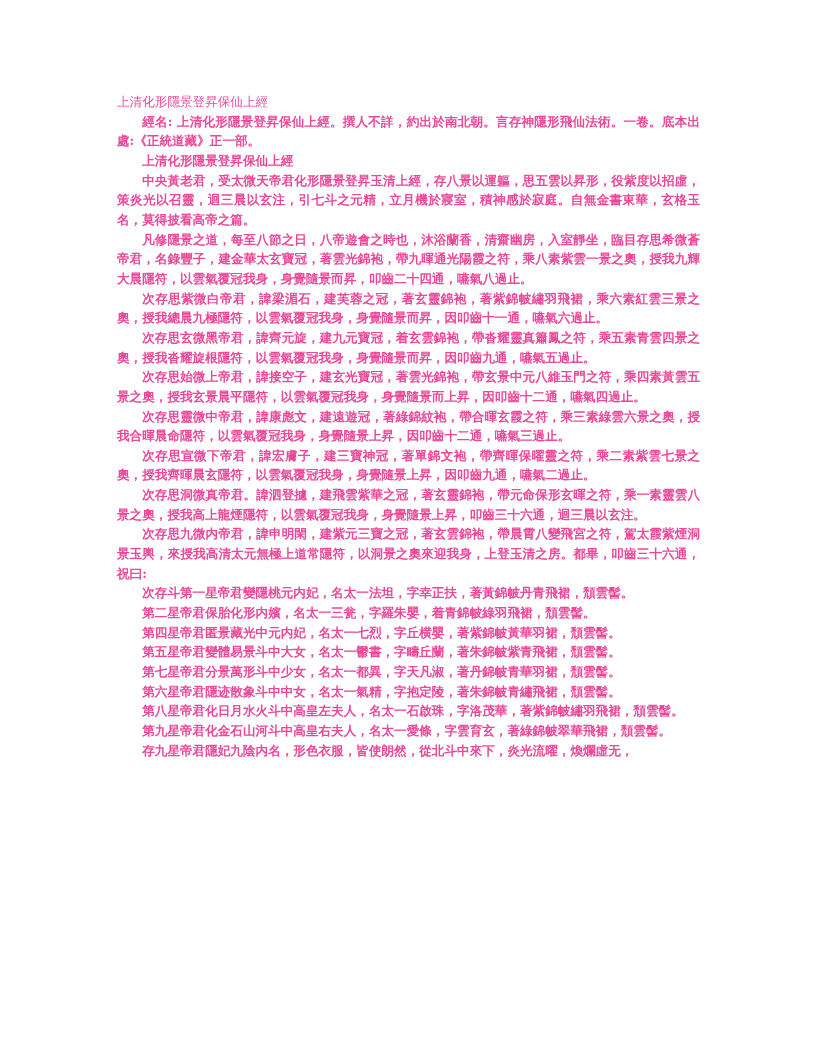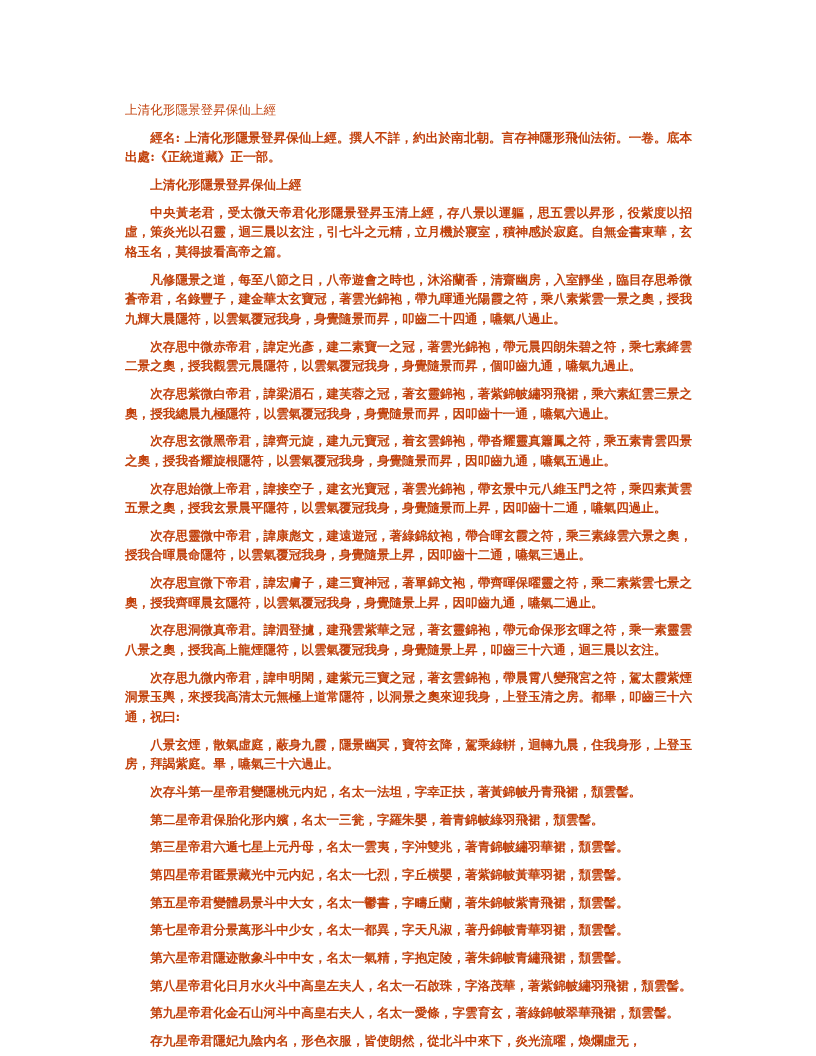--- a/index.html
+++ b/index.html
@@ -21,59 +21,56 @@
     overflow: hidden;
   }
   .content {
     position: absolute;
     left: 117px;
     top: 92px;
     width: 583px;
   }
   
   .para {
-    margin: 8px;
+    margin: 0;
     font-size: 12.6px;
     line-height: 19.65px;
     text-align: justify;
     text-justify: inter-character;
     word-break: break-all;
-    color: #c2410c;
+    color: #ec4899;
   }
   .para.indent {
     text-indent: 25.2px;
     font-weight: bold;
   }
   .para.flush {
     text-indent: 0;
   }
 </style>
 </head>
 <body>
 
 <div class="page">
   <div class="content" id="doc-body">
 
   <p class="para flush">上清化形隱景登昇保仙上經</p>
       <p class="para indent">經名: 上清化形隱景登昇保仙上經。撰人不詳，約出於南北朝。言存神隱形飛仙法術。一卷。底本出處:《正統道藏》正一部。</p>
       <p class="para indent">上清化形隱景登昇保仙上經</p>
       <p class="para indent">中央黃老君，受太微天帝君化形隱景登昇玉清上經，存八景以運軀，思五雲以昇形，役紫度以招虛，策炎光以召靈，迴三晨以玄注，引七斗之元精，立月機於寢室，積神感於寂庭。自無金書東華，玄格玉名，莫得披看高帝之篇。</p>
       <p class="para indent">凡修隱景之道，每至八節之日，八帝遊會之時也，沐浴蘭香，清齋幽房，入室靜坐，臨目存思希微蒼帝君，名錄豐子，建金華太玄寶冠，著雲光錦袍，帶九暉通光陽霞之符，乘八素紫雲一景之奧，授我九輝大晨隱符，以雲氣覆冠我身，身覺隨景而昇，叩齒二十四通，嚥氣八過止。</p>
-      <p class="para indent">次存思中微赤帝君，諱定光彥，建二素寶一之冠，著雲光錦袍，帶元晨四朗朱碧之符，乘七素絳雲二景之奧，授我觀雲元晨隱符，以雲氣覆冠我身，身覺隨景而昇，個叩齒九通，嚥氣九過止。</p>
       <p class="para indent">次存思紫微白帝君，諱梁湄石，建芙蓉之冠，著玄靈錦袍，著紫錦帔繡羽飛裙，乘六素紅雲三景之奧，授我總晨九極隱符，以雲氣覆冠我身，身覺隨景而昇，因叩齒十一通，嚥氣六過止。</p>
       <p class="para indent">次存思玄微黑帝君，諱齊元旋，建九元寶冠，着玄雲錦袍，帶沓耀靈真簫鳳之符，乘五素青雲四景之奧，授我沓耀旋根隱符，以雲氣覆冠我身，身覺隨景而昇，因叩齒九通，嚥氣五過止。</p>
       <p class="para indent">次存思始微上帝君，諱接空子，建玄光寶冠，著雲光錦袍，帶玄景中元八維玉門之符，乘四素黃雲五景之奧，授我玄景晨平隱符，以雲氣覆冠我身，身覺隨景而上昇，因叩齒十二通，嚥氣四過止。</p>
       <p class="para indent">次存思靈微中帝君，諱康彪文，建遠遊冠，著綠錦紋袍，帶合暉玄霞之符，乘三素綠雲六景之奧，授我合暉晨命隱符，以雲氣覆冠我身，身覺隨景上昇，因叩齒十二通，嚥氣三過止。</p>
       <p class="para indent">次存思宣微下帝君，諱宏膚子，建三寶神冠，著單錦文袍，帶齊暉保曜靈之符，乘二素紫雲七景之奧，授我齊暉晨玄隱符，以雲氣覆冠我身，身覺隨景上昇，因叩齒九通，嚥氣二過止。</p>
       <p class="para indent">次存思洞微真帝君。諱泗登攄，建飛雲紫華之冠，著玄靈錦袍，帶元命保形玄暉之符，乘一素靈雲八景之奧，授我高上龍煙隱符，以雲氣覆冠我身，身覺隨景上昇，叩齒三十六通，迴三晨以玄注。</p>
       <p class="para indent">次存思九微内帝君，諱申明閑，建紫元三寶之冠，著玄雲錦袍，帶晨霄八變飛宮之符，駕太霞紫煙洞景玉輿，來授我高清太元無極上道常隱符，以洞景之奧來迎我身，上登玉清之房。都畢，叩齒三十六通，祝曰:</p>
-      <p class="para indent">八景玄煙，散氣虛庭，蔽身九霞，隱景幽冥，寶符玄降，駕乘綠軿，迴轉九晨，住我身形，上登玉房，拜謁紫庭。畢，嚥氣三十六過止。</p>
       <p class="para indent">次存斗第一星帝君變隱桃元内妃，名太一法坦，字幸正扶，著黃錦帔丹青飛裙，頹雲髻。</p>
       <p class="para indent">第二星帝君保胎化形内嬪，名太一三瓮，字羅朱嬰，着青錦帔綠羽飛裙，頹雲髻。</p>
-      <p class="para indent">第三星帝君六遁七星上元丹母，名太一雲夷，字沖雙兆，著青錦帔繡羽華裙，頹雲髻。</p>
       <p class="para indent">第四星帝君匿景藏光中元内妃，名太一七烈，字丘横嬰，著紫錦帔黃華羽裙，頹雲髻。</p>
       <p class="para indent">第五星帝君變體易景斗中大女，名太一鬱書，字疇丘蘭，著朱錦帔紫青飛裙，頹雲髻。</p>
       <p class="para indent">第七星帝君分景萬形斗中少女，名太一都異，字天凡淑，著丹錦帔青華羽裙，頹雲髻。</p>
       <p class="para indent">第六星帝君隱迹散象斗中中女，名太一氣精，字抱定陵，著朱錦帔青繡飛裙，頹雲髻。</p>
       <p class="para indent">第八星帝君化日月水火斗中高皇左夫人，名太一石啟珠，字洛茂華，著紫錦帔繡羽飛裙，頹雲髻。</p>
       <p class="para indent">第九星帝君化金石山河斗中高皇右夫人，名太一愛條，字雲育玄，著綠錦帔翠華飛裙，頹雲髻。</p>
       <p class="para indent">存九星帝君隱妃九陰内名，形色衣服，皆使朗然，從北斗中來下，炎光流曜，煥爛虛无，</p>
     </div>
 </div>
 

